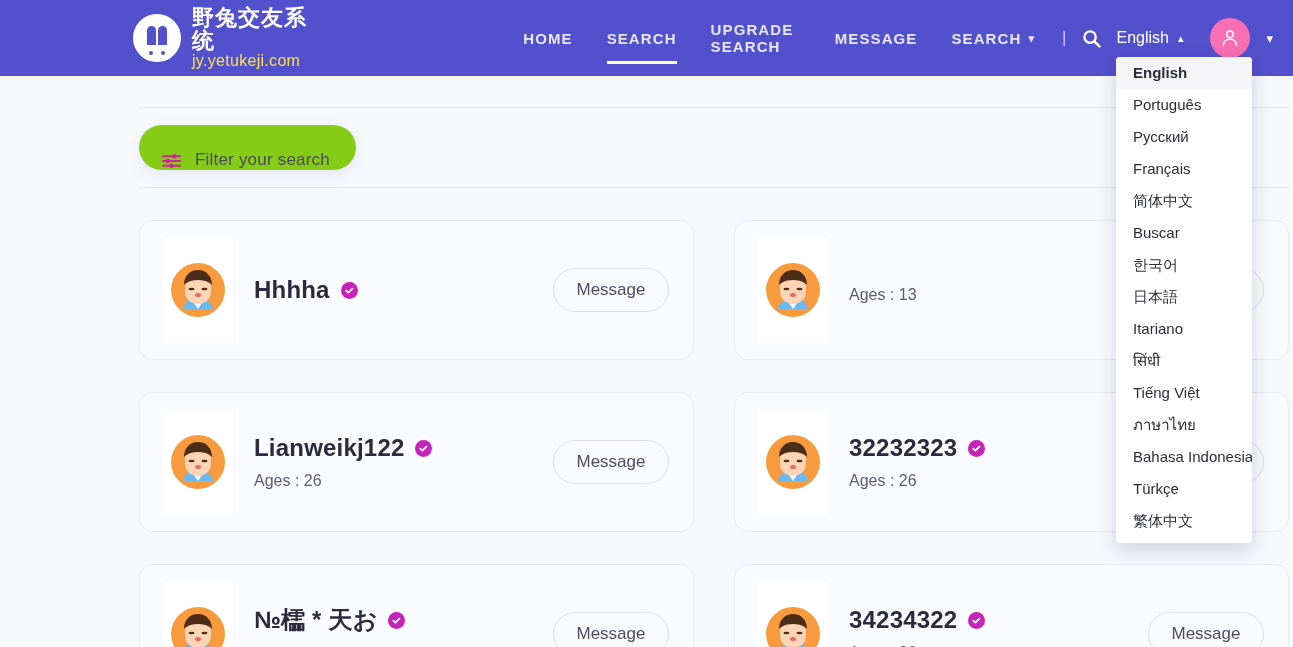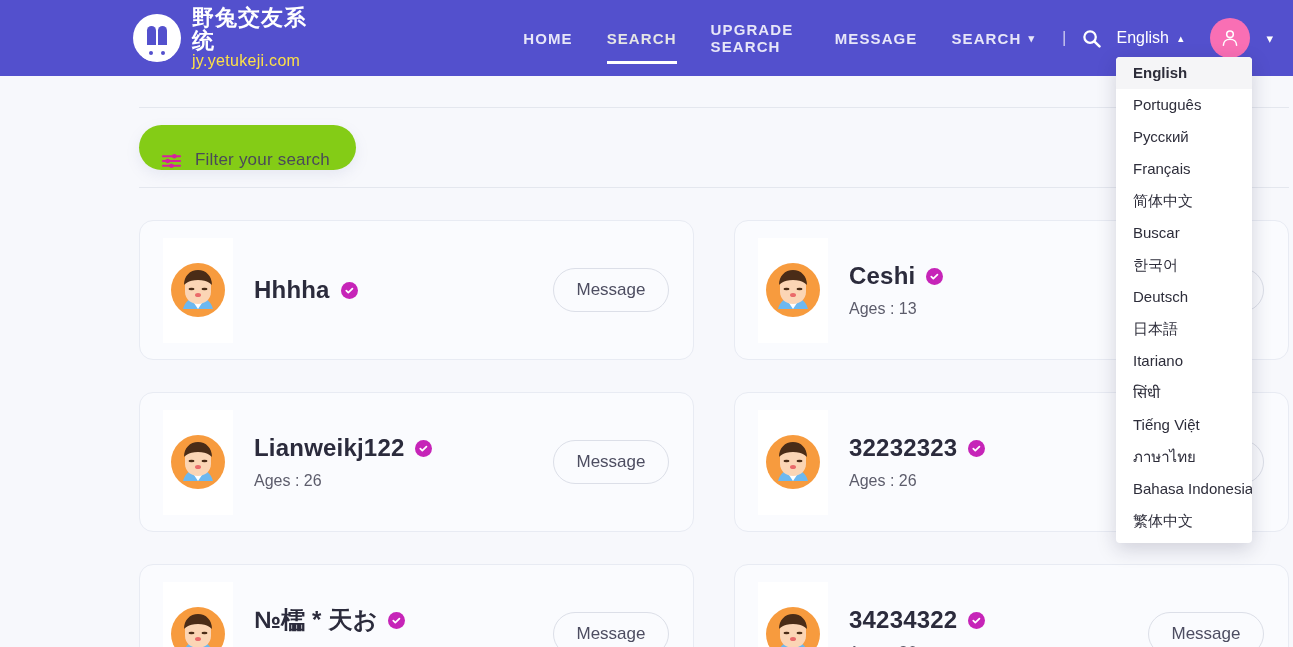--- a/index.html
+++ b/index.html
@@ -286,27 +286,27 @@
 </div>
 
 <div class="lang-dropdown">
   <div class="lang-item selected">English</div>
   <div class="lang-item">Português</div>
   <div class="lang-item">Русский</div>
   <div class="lang-item">Français</div>
   <div class="lang-item">简体中文</div>
   <div class="lang-item">Buscar</div>
   <div class="lang-item">한국어</div>
-  <div class="lang-item">Deutsch</div>
   <div class="lang-item">日本語</div>
   <div class="lang-item">Itariano</div>
   <div class="lang-item">सिंधी</div>
   <div class="lang-item">Tiếng Việt</div>
   <div class="lang-item">ภาษาไทย</div>
   <div class="lang-item">Bahasa Indonesia</div>
+  <div class="lang-item">Türkçe</div>
   <div class="lang-item">繁体中文</div>
 </div>
 
 <div class="filter-section">
   <div class="rule"></div>
   <div class="filter-inner">
     <div class="filter-btn">
       <span class="ficon">
         <svg width="21" height="18" viewBox="0 0 22 18" fill="none">
           <line x1="2" y1="4" x2="20" y2="4" stroke="#d6219f" stroke-width="2" stroke-linecap="round"></line>
@@ -358,28 +358,20 @@
         <path d="M16 50c2-8 8-12 15-12s13 4 15 12z" fill="#6cb8f0"></path>
         <path d="M31 38l-6 3 6 9 6-9z" fill="#ffffff"></path>
         <path d="M18 27c0-8 6-14 13-14s13 6 13 14v6c0 7-6 12-13 12s-13-5-13-12z" fill="#fbd5b5"></path>
         <path d="M17 26c0-9 6-15 14-15s14 6 14 15c0 0-4-5-14-5s-14 5-14 5z" fill="#4a2c17"></path>
         <ellipse cx="24.5" cy="30" rx="3" ry="1.2" fill="#4a2c17"></ellipse>
         <ellipse cx="37.5" cy="30" rx="3" ry="1.2" fill="#4a2c17"></ellipse>
         <ellipse cx="31" cy="36" rx="3" ry="2" fill="#ea6a6a"></ellipse>
       </svg>
     </div>
     <div class="card-info">
-      <div class="card-name">
-        <span>Ceshi</span>
-        <span class="verified">
-          <svg width="11" height="11" viewBox="0 0 12 12">
-              <path d="M2.5 6.2l2.2 2.2 4.5-4.5" stroke="#ffffff" stroke-width="1.9" fill="none" stroke-linecap="round" stroke-linejoin="round"></path>
-            </svg>
-        </span>
-      </div>
       <div class="card-age">Ages : 13</div>
     </div>
     <button class="msg-btn">Message</button>
   </div>
 
   <div class="card">
     <div class="card-avatar">
       <svg class="av-svg" width="62" height="62" viewBox="0 0 62 62">
         <circle cx="31" cy="31" r="27" fill="#f79b3e"></circle>
         <path d="M16 50c2-8 8-12 15-12s13 4 15 12z" fill="#6cb8f0"></path>

